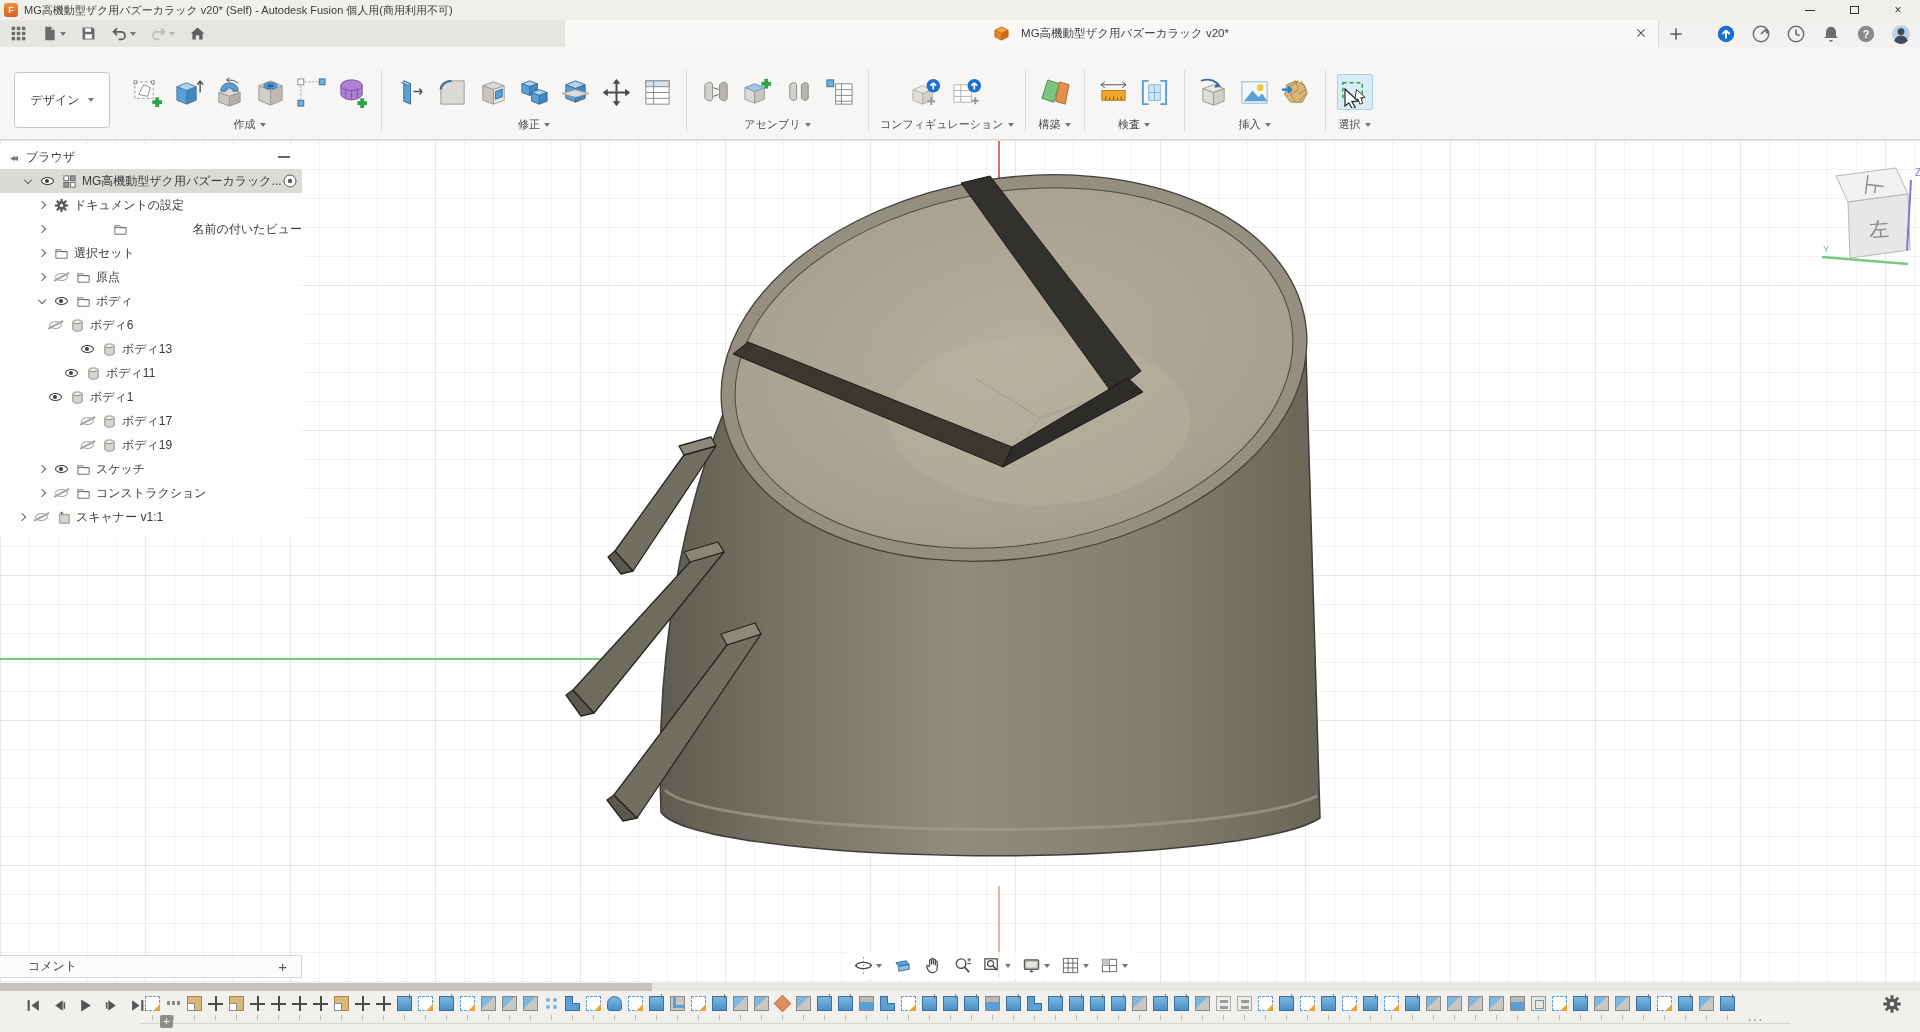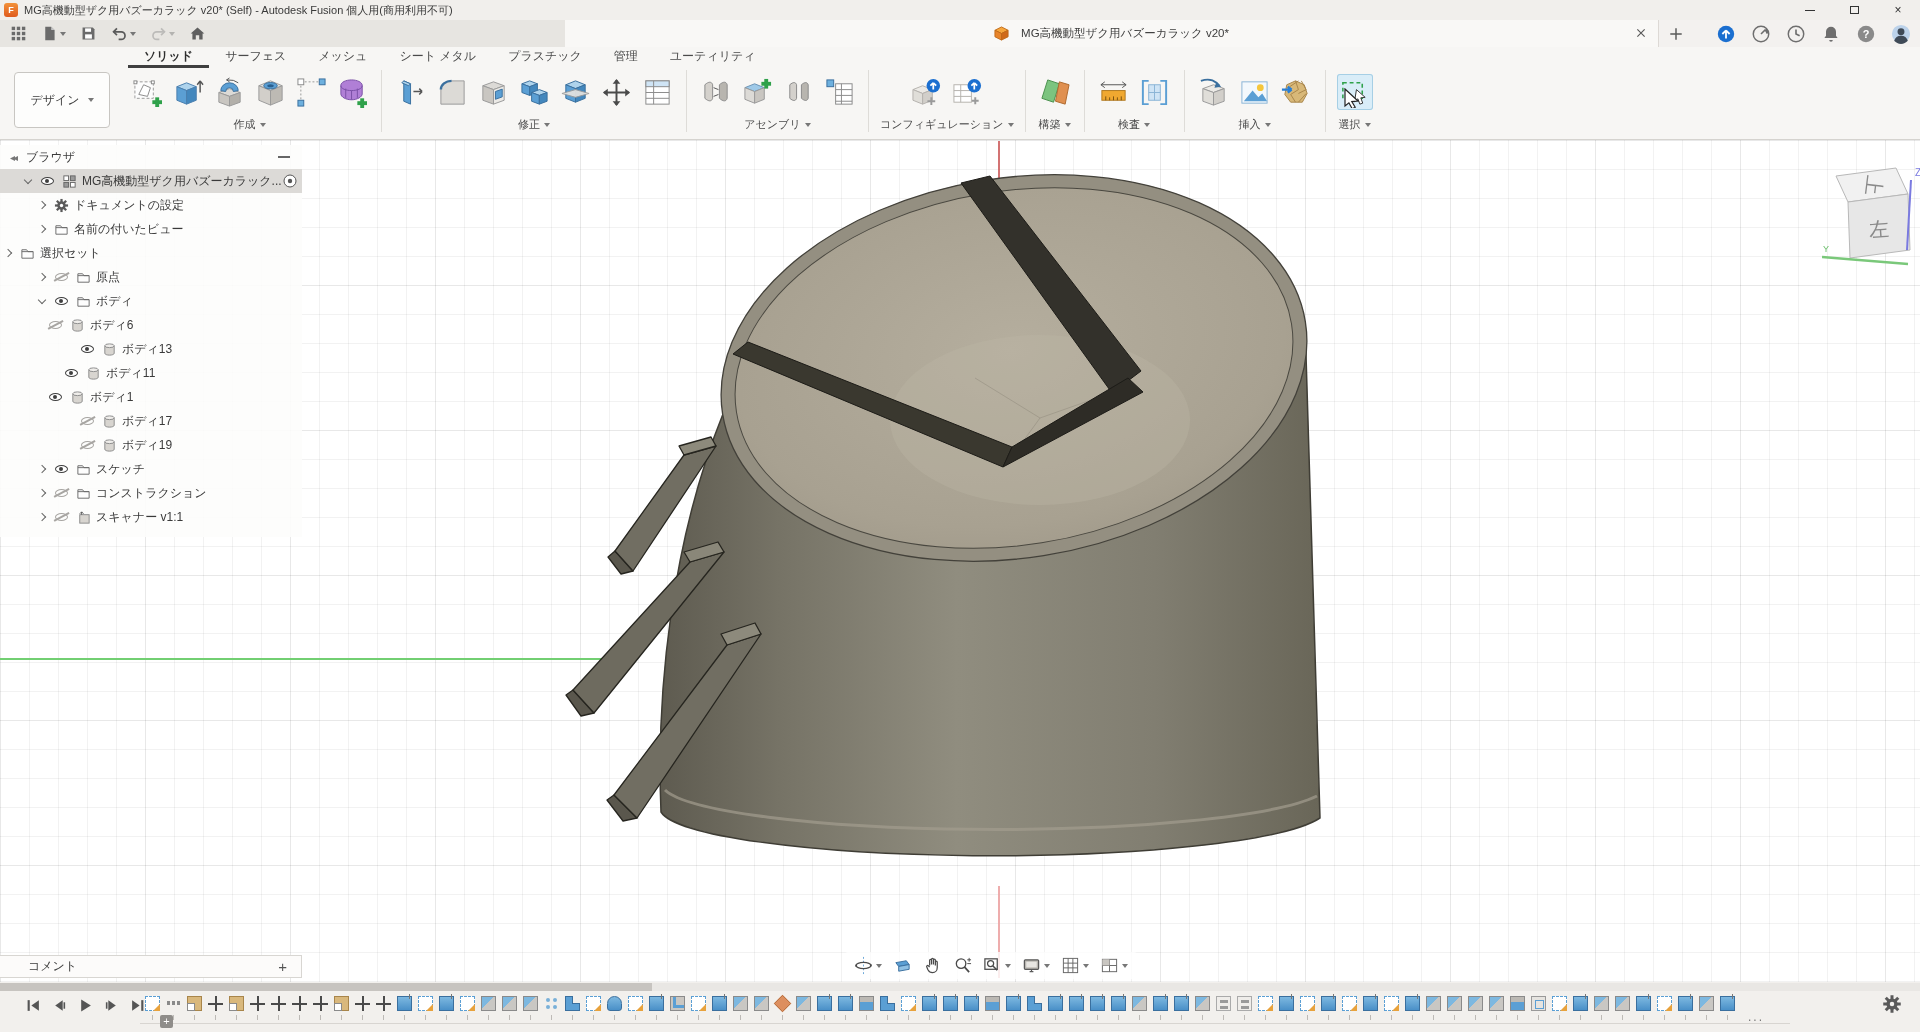--- a/index.html
+++ b/index.html
@@ -268,29 +268,20 @@
               <circle cx="11" cy="11" r="10" fill="#bcd2ea"></circle>
               <circle cx="11" cy="8.5" r="3.8" fill="#3f4a57"></circle>
               <path d="M3.5 18.5a7.8 7.8 0 0 1 15 0 10 10 0 0 1-15 0z" fill="#3f4a57"></path>
             </svg>
           </span>
         </div>
     </div>
   </div>
 
   <div class="ribbon">
-    <div class="rtabs">
-        <div class="rtab active">ソリッド</div>
-        <div class="rtab">サーフェス</div>
-        <div class="rtab">メッシュ</div>
-        <div class="rtab">シート メタル</div>
-        <div class="rtab">プラスチック</div>
-        <div class="rtab">管理</div>
-        <div class="rtab">ユーティリティ</div>
-      </div>
     <div class="wsbtn">
       <span>デザイン</span>
       <span class="caret"></span>
     </div>
     <div class="rtools">
         <div class="rgroup">
           <div class="ricons">
             <div class="rtool">
               <svg viewBox="0 0 32 32">
                 <rect x="3" y="5" width="19" height="17" fill="#fdfdfd" stroke="#9a9a9a" stroke-dasharray="3 2"></rect>
@@ -648,42 +639,42 @@
                 <line x1="8" y1="1" x2="8" y2="15"></line>
                 <line x1="1" y1="8" x2="15" y2="8"></line>
                 <line x1="3" y1="3" x2="13" y2="13"></line>
                 <line x1="13" y1="3" x2="3" y2="13"></line>
               </g>
               <circle cx="8" cy="8" r="1.8" fill="#fff"></circle>
             </svg>
           </span>
           <span class="blabel">ドキュメントの設定</span>
         </div>
+        <div class="brow" style="padding-left: 34px; justify-content: space-between;">
+          <span class="chevbox">
+            <span class="chev right"></span>
+          </span>
+          <span class="tico">
+            <svg viewBox="0 0 16 16">
+              <path d="M2 4h5l1.5 2H14v7H2z" fill="#fdfdfd" stroke="#6a6a6a"></path>
+              <path d="M2 6h12" stroke="#6a6a6a"></path>
+            </svg>
+          </span>
+          <span class="blabel">名前の付いたビュー</span>
+        </div>
         <div class="brow" style="padding-left: 34px;">
           <span class="chevbox">
             <span class="chev right"></span>
           </span>
           <span class="tico">
             <svg viewBox="0 0 16 16">
               <path d="M2 4h5l1.5 2H14v7H2z" fill="#fdfdfd" stroke="#6a6a6a"></path>
               <path d="M2 6h12" stroke="#6a6a6a"></path>
             </svg>
           </span>
-          <span class="blabel">名前の付いたビュー</span>
-        </div>
-        <div class="brow" style="">
-          <span class="chevbox">
-            <span class="chev right"></span>
-          </span>
-          <span class="tico">
-            <svg viewBox="0 0 16 16">
-              <path d="M2 4h5l1.5 2H14v7H2z" fill="#fdfdfd" stroke="#6a6a6a"></path>
-              <path d="M2 6h12" stroke="#6a6a6a"></path>
-            </svg>
-          </span>
           <span class="blabel">選択セット</span>
         </div>
         <div class="brow" style="padding-left: 34px;">
           <span class="chevbox">
             <span class="chev right"></span>
           </span>
           <span class="eyebox">
             <span class="eye off"></span>
           </span>
           <span class="tico">
@@ -804,21 +795,21 @@
             <span class="eye off"></span>
           </span>
           <span class="tico">
             <svg viewBox="0 0 16 16">
               <path d="M2 4h5l1.5 2H14v7H2z" fill="#fdfdfd" stroke="#6a6a6a"></path>
               <path d="M2 6h12" stroke="#6a6a6a"></path>
             </svg>
           </span>
           <span class="blabel">コンストラクション</span>
         </div>
-        <div class="brow" style="padding-left: 34px;">
+        <div class="brow" style="padding-left: 14px;">
           <span class="chevbox">
             <span class="chev right"></span>
           </span>
           <span class="eyebox">
             <span class="eye off"></span>
           </span>
           <span class="tico">
             <svg viewBox="0 0 16 16">
               <rect x="4" y="5" width="10" height="9" fill="#d8d5d0" stroke="#8a8a8a"></rect>
               <path d="M6 5V2m0 0L4 4m2-2l2 2" stroke="#555" fill="none"></path>

